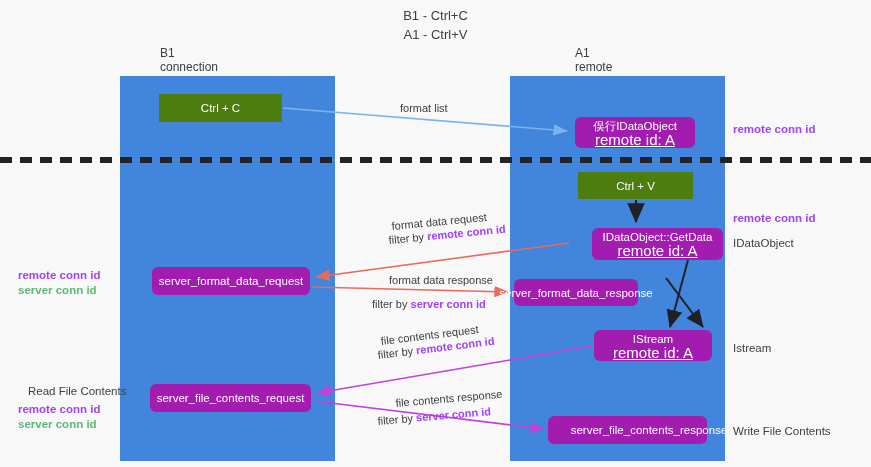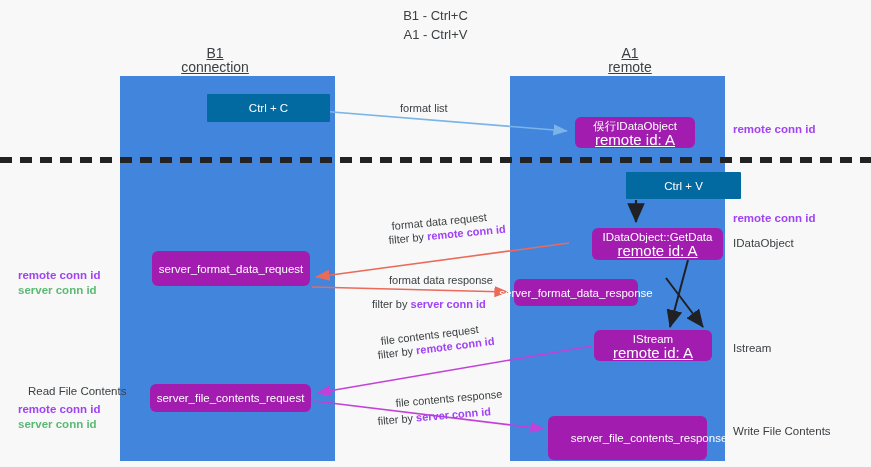--- a/index.html
+++ b/index.html
@@ -23,25 +23,24 @@
     width: 871px;
     text-align: center;
     font-size: 13px;
     line-height: 19px;
     color: #3c4043;
   }
 
   
   .col-header {
     position: absolute;
-    text-align: center;
-    font-size: 14px;
+    text-align: left;
+    font-size: 12px;
     line-height: 14px;
     color: #3c4043;
-    text-decoration: underline;
   }
   #col-header-b1 { left: 160px; top: 46px; width: 110px; }
   #col-header-a1 { left: 575px; top: 46px; width: 110px; }
 
   
   .lane {
     position: absolute;
     background: #4285dd;
     top: 76px;
     height: 385px;
@@ -66,32 +65,32 @@
     display: flex;
     flex-direction: column;
     align-items: center;
     justify-content: center;
     text-align: center;
     color: #ffffff;
     font-size: 11.5px;
     line-height: 14px;
     border-radius: 1px;
   }
-  .node.green { background: #0369a1; margin-left: 48px; }
+  .node.green { background: #4d7c0f; }
   .node.orange { background: #a21caf; border-radius: 6px; }
   .node .l2 { font-size: 15px; text-decoration: underline; }
 
   #node-ctrl-c   { left: 159px; top: 94px;  width: 123px; height: 28px; }
   #node-idataobj { left: 575px; top: 117px; width: 120px; height: 31px; }
   #node-ctrl-v   { left: 578px; top: 172px; width: 115px; height: 27px; }
   #node-getdata  { left: 592px; top: 228px; width: 131px; height: 32px; }
   #node-sfdresp  { left: 514px; top: 279px; width: 124px; height: 27px; }
   #node-istream  { left: 594px; top: 330px; width: 118px; height: 31px; }
-  #node-sfcresp  { left: 548px; top: 416px; width: 159px; height: 44px; padding-left: 43px; }
-  #node-sfdreq   { left: 152px; top: 251px; width: 158px; height: 35px; }
+  #node-sfcresp  { left: 548px; top: 416px; width: 159px; height: 28px; padding-left: 43px; }
+  #node-sfdreq   { left: 152px; top: 267px; width: 158px; height: 28px; }
   #node-sfcreq   { left: 150px; top: 384px; width: 161px; height: 28px; }
 
   
   .side-note {
     position: absolute;
     font-size: 11.5px;
     line-height: 15px;
     white-space: nowrap;
   }
   .purple { color: #a142f4; font-weight: bold; }

